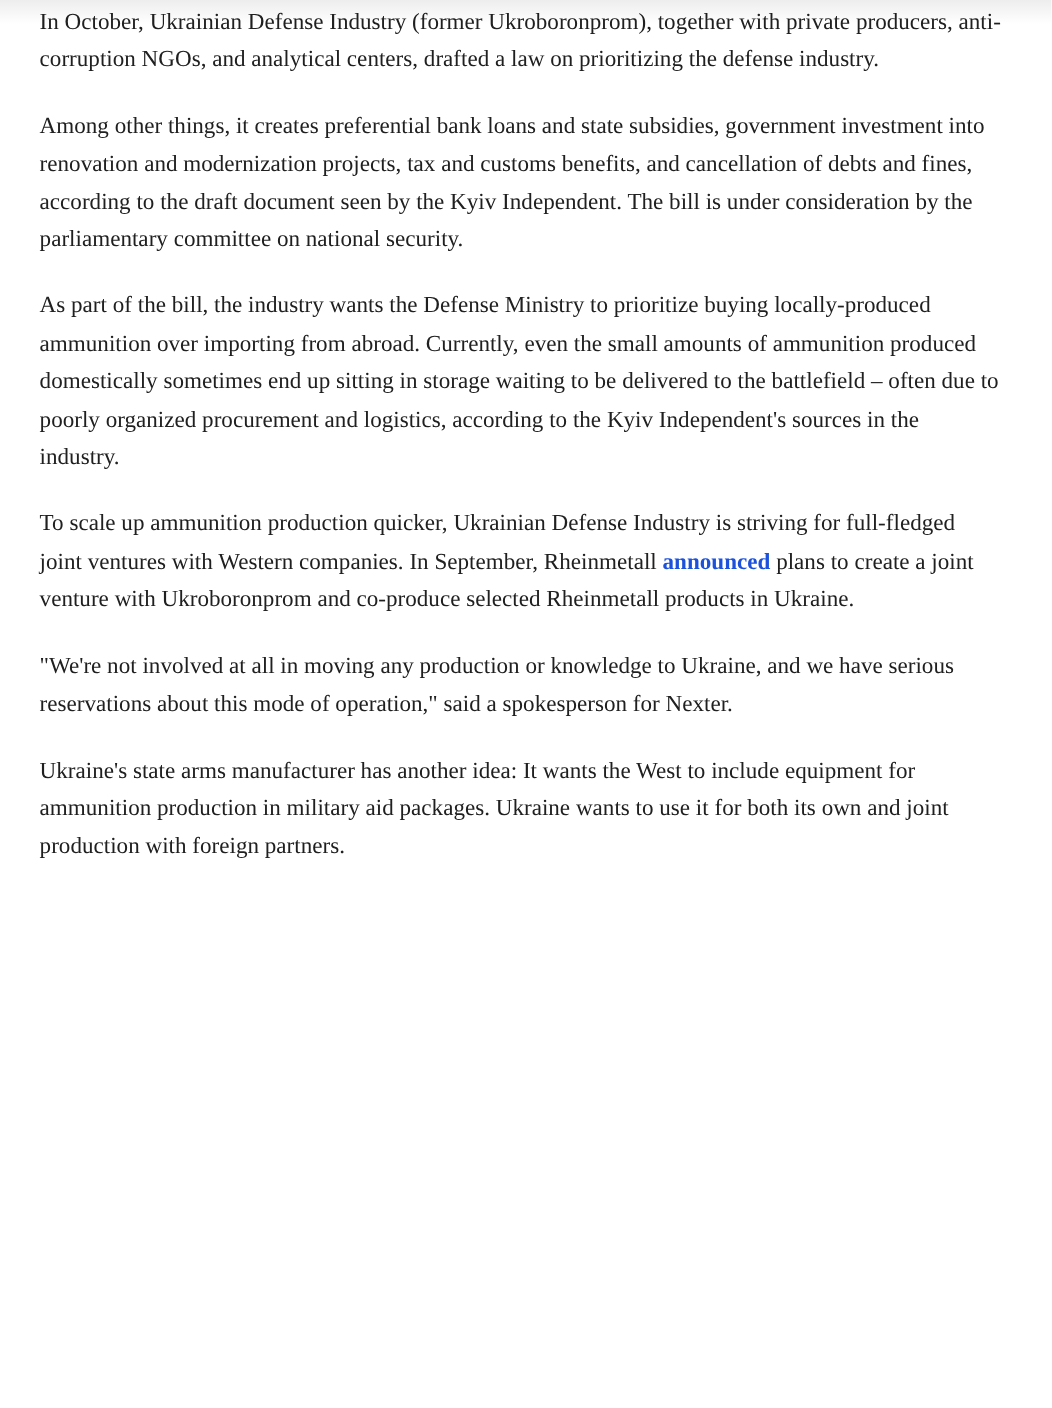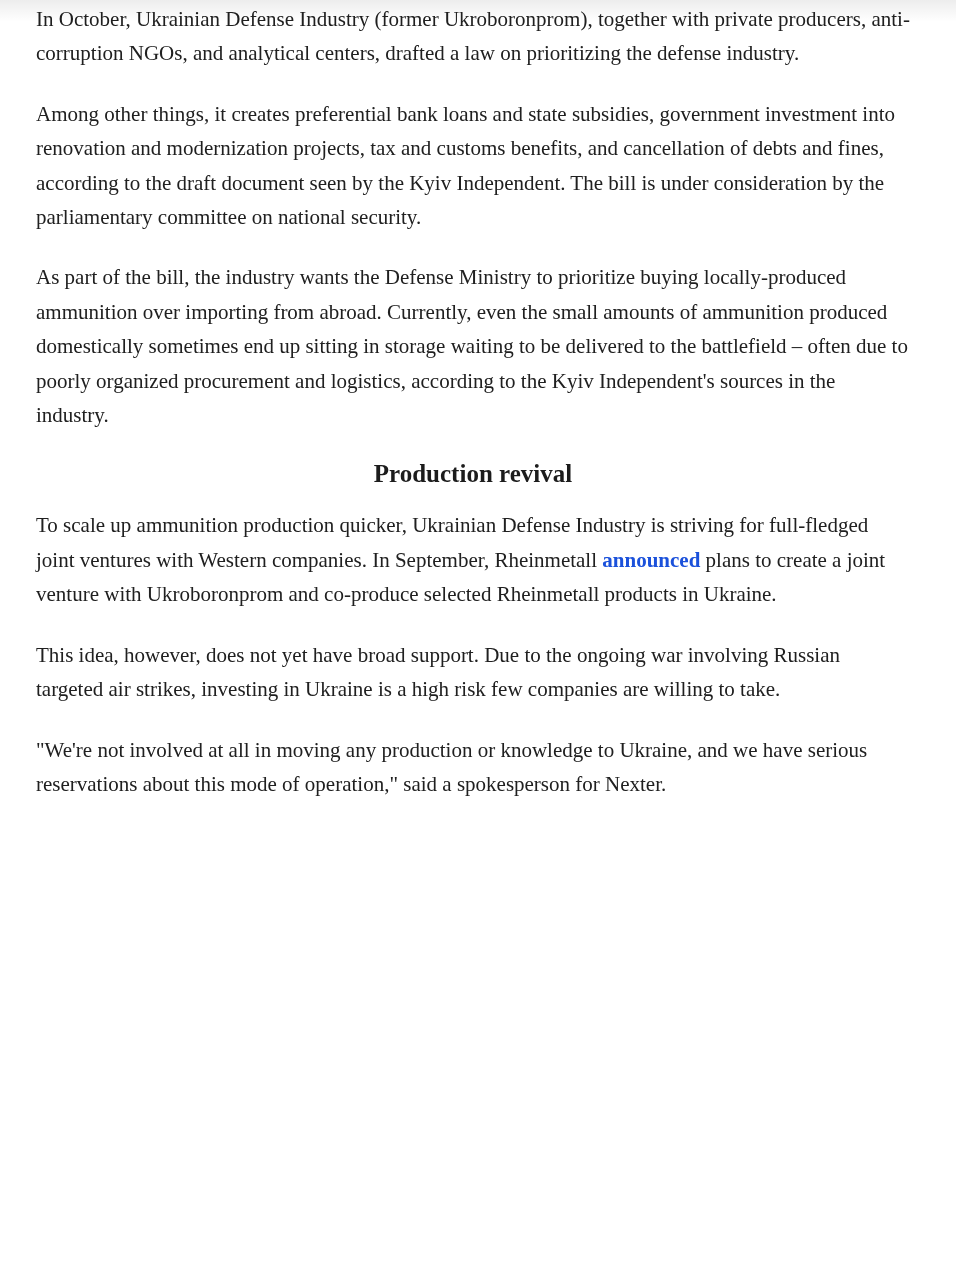--- a/index.html
+++ b/index.html
@@ -56,24 +56,23 @@
 <div class="top-shade"></div>
 
 <main class="article">
 
   <p>In October, Ukrainian Defense Industry (former Ukroboronprom), together with private producers, anti-corruption NGOs, and analytical centers, drafted a law on prioritizing the defense industry.</p>
 
   <p>Among other things, it creates preferential bank loans and state subsidies, government investment into renovation and modernization projects, tax and customs benefits, and cancellation of debts and fines, according to the draft document seen by the Kyiv Independent. The bill is under consideration by the parliamentary committee on national security.</p>
 
   <p>As part of the bill, the industry wants the Defense Ministry to prioritize buying locally-produced ammunition over importing from abroad. Currently, even the small amounts of ammunition produced domestically sometimes end up sitting in storage waiting to be delivered to the battlefield – often due to poorly organized procurement and logistics, according to the Kyiv Independent's sources in the industry.</p>
 
-  <h2>Production revival</h2>
 
 
 
   <p><span>To scale up ammunition production quicker, Ukrainian Defense Industry is striving for full-fledged joint ventures with Western companies. In September, Rheinmetall </span><a href="#" class="inline-link">announced</a><span> plans to create a joint venture with Ukroboronprom and co-produce selected Rheinmetall products in Ukraine.</span></p>
 
-  <p>This idea, however, does not yet have broad support. Due to the ongoing war involving Russian targeted air strikes, investing in Ukraine is a high risk few companies are willing to take.</p>
 
   <p>"We're not involved at all in moving any production or knowledge to Ukraine, and we have serious reservations about this mode of operation," said a spokesperson for Nexter.</p>
 
+  <p>Ukraine's state arms manufacturer has another idea: It wants the West to include equipment for ammunition production in military aid packages. Ukraine wants to use it for both its own and joint production with foreign partners.</p>
 
 </main>
 
 </body></html>

